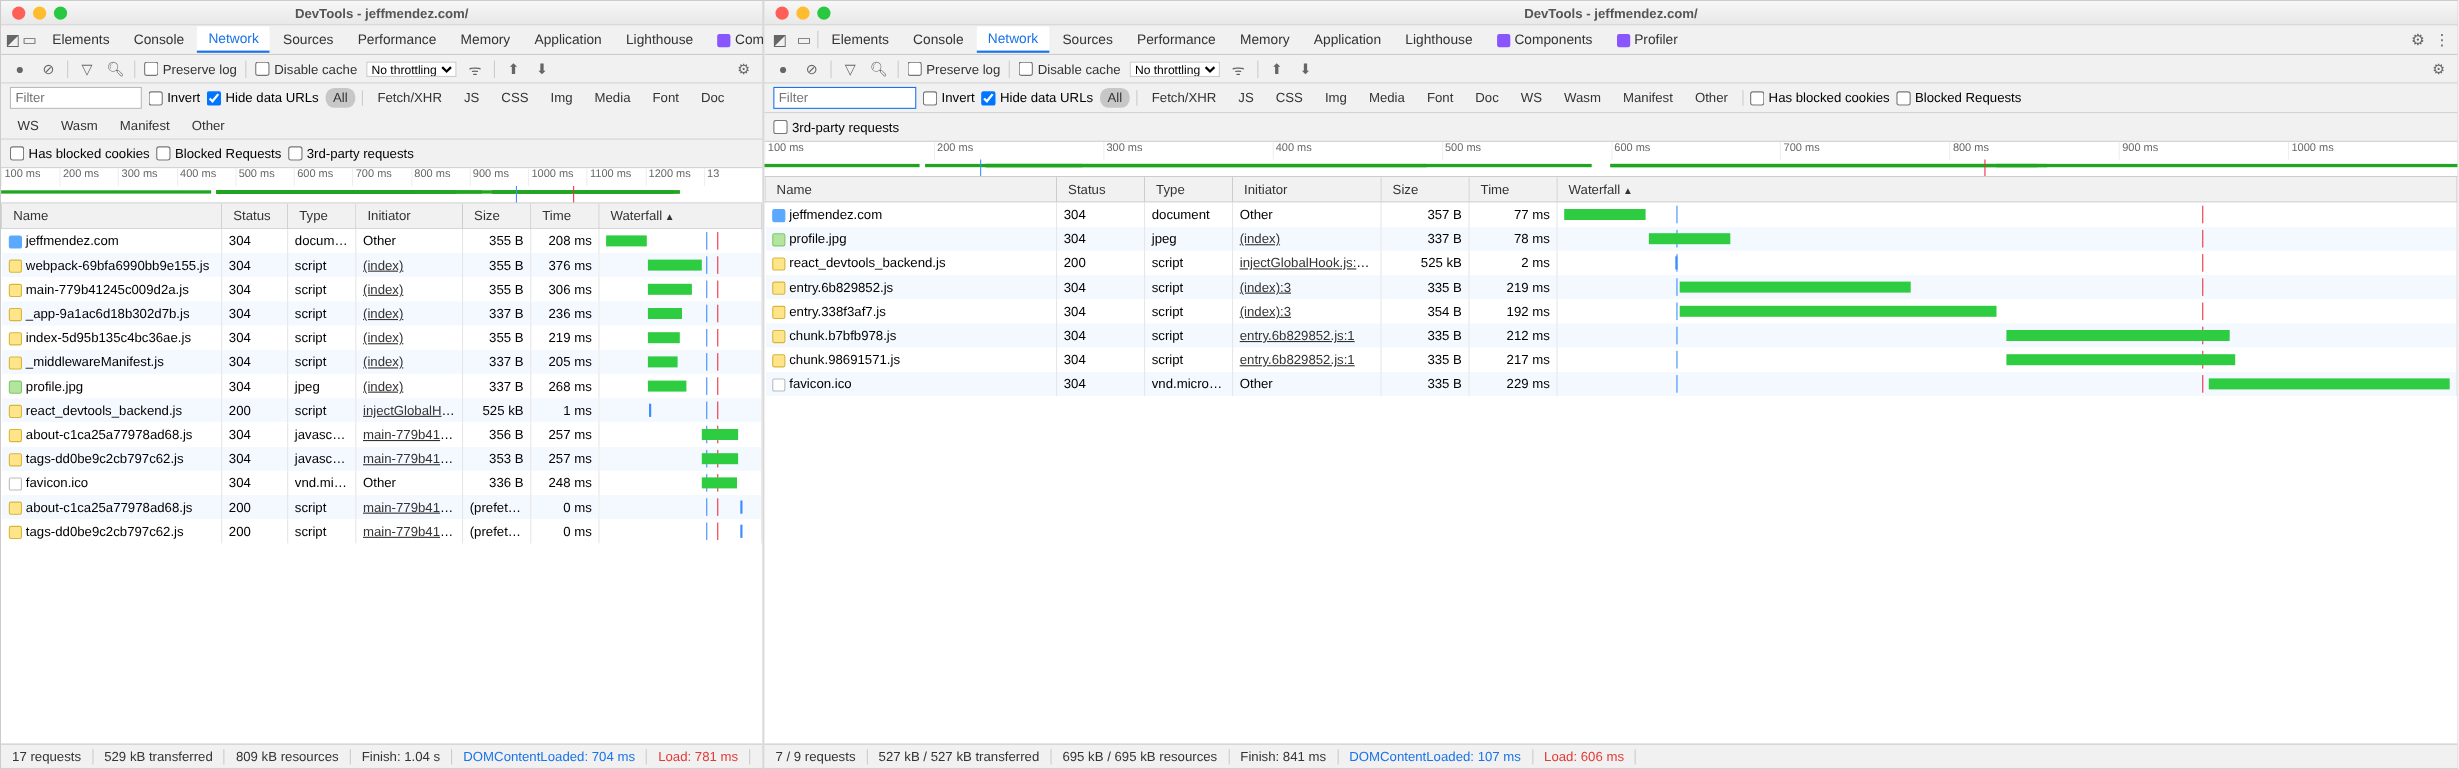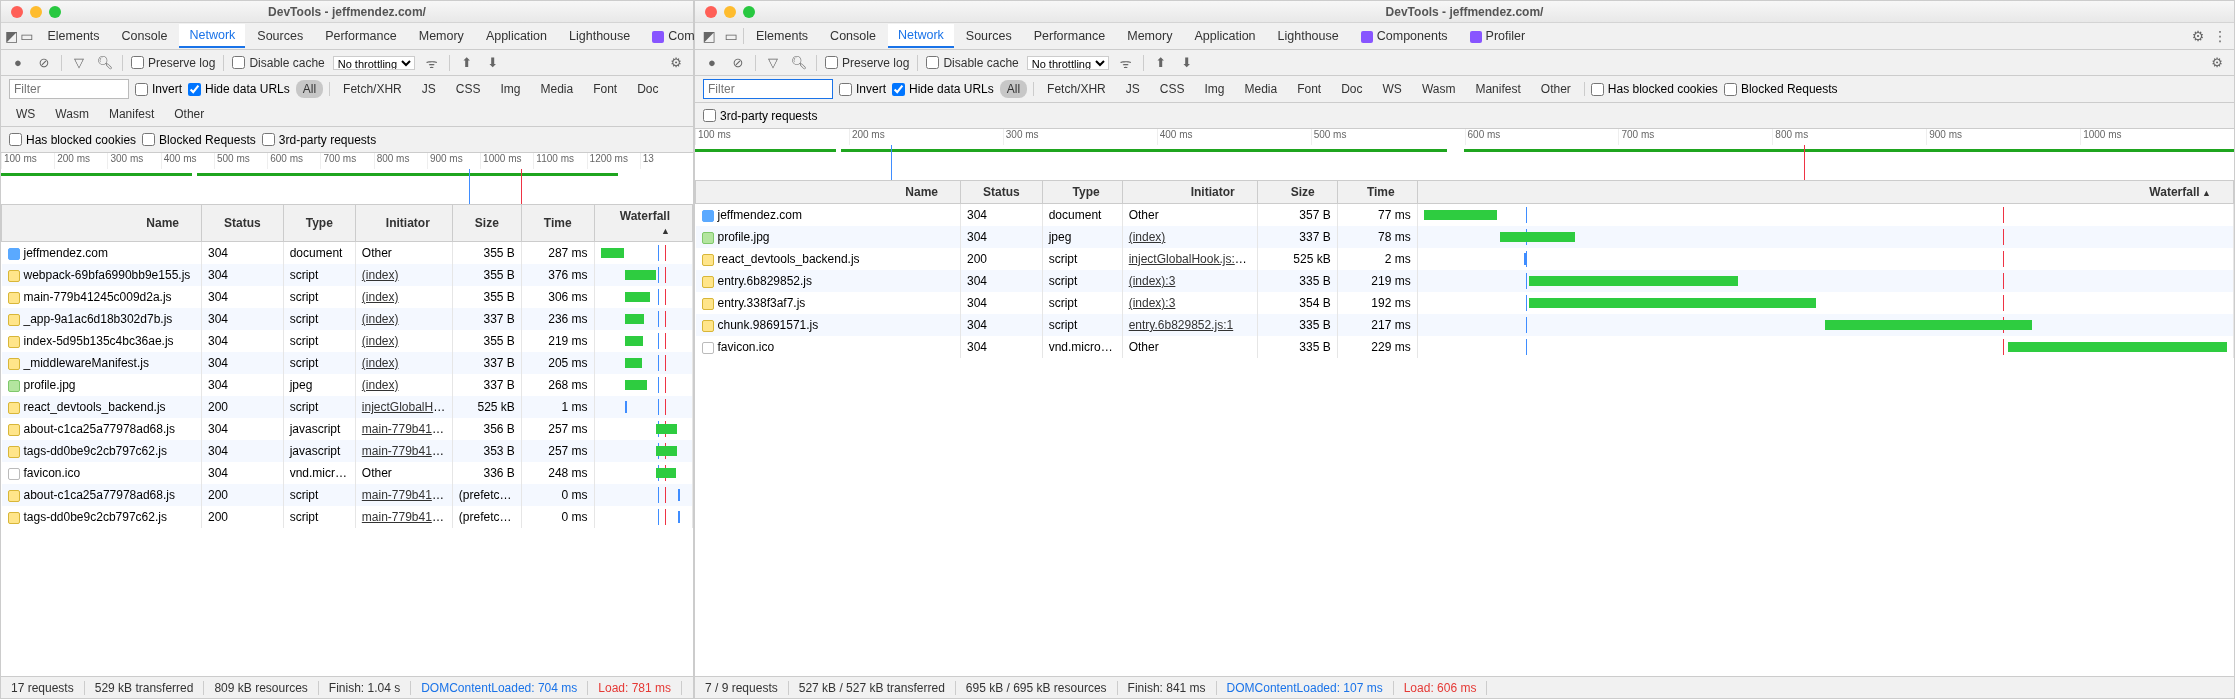--- a/index.html
+++ b/index.html
@@ -34,33 +34,33 @@
   select{font-size:11px; border:1px solid #ccc; background:#fff; height:14px;}
 
   
   .filterrow { min-height:26px; background:#f1f1f1; display:flex; flex-wrap:wrap; align-items:center; gap:6px; padding:3px 8px; border-bottom:1px solid #ccc; font-size:12px;}
   .filter-input{ border:1px solid #bbb; height:20px; font-size:12px; padding:0 4px;}
   .pill{ padding:2px 7px; border-radius:8px; cursor:pointer; color:#333;}
   .pill.active{ background:#c7c7c7; }
   .sep2{width:1px;height:14px;background:#ccc;}
 
   
-  .timeline { height:52px; background:#fff; border-bottom:1px solid #ccc; position:relative; }
+  .timeline { height:32px; background:#fff; border-bottom:1px solid #ccc; position:relative; }
   .ticks{display:flex;height:16px;font-size:10px;color:#666;}
   .ticks span{flex:1;border-left:1px solid #eee;padding-left:2px;white-space:nowrap;overflow:hidden;}
   .tl-body{position:absolute;top:16px;left:0;right:0;bottom:0;}
   .tl-green{position:absolute;top:4px;height:3px;background:#1fa51f;}
   .tl-v{position:absolute;top:0;bottom:0;width:1px;}
   .tl-v.blue{background:#3f8dff;}
   .tl-v.red{background:#e34;}
 
   
   .tablewrap{flex:1;overflow:auto;background:#fff;}
   table{border-collapse:collapse;width:100%;font-size:12px;}
-  th{background:#f1f1f1;border:1px solid #ccc;border-top:none;text-align:right;padding:4px 22px;font-weight:700;color:#333;position:sticky;top:0;}
+  th{background:#f1f1f1;border:1px solid #ccc;border-top:none;text-align:left;padding:4px 10px;font-weight:400;color:#333;position:sticky;top:0;}
   th.sorted::after{content:" ▲";font-size:9px;}
   td{border-right:1px solid #e6e6e6;padding:3px 6px;white-space:nowrap;overflow:hidden;text-overflow:ellipsis;max-width:0;}
   tr:nth-child(odd) td{background:#fff;}
   tr:nth-child(even) td{background:#f4f8ff;}
   td.num{text-align:right;}
   .fileicon{display:inline-block;width:12px;height:12px;border:1px solid #bbb;border-radius:2px;margin-right:4px;vertical-align:middle;position:relative;}
   .fileicon.doc{background:#5aa9ff;border-color:#5aa9ff;}
   .fileicon.js{background:#ffe58a;border-color:#d8b638;}
   .fileicon.img{background:#b3e59f;border-color:#7fc86b;}
   .fileicon.other{background:#fff;}
@@ -231,21 +231,21 @@
         <th class="sorted">Waterfall</th>
       </tr>
         </thead>
       <tbody id="L-body">
           <tr>
             <td><span class="fileicon doc"></span>jeffmendez.com</td>
             <td>304</td>
             <td>document</td>
             <td>Other</td>
             <td class="num">355 B</td>
-            <td class="num">287 ms</td>
+            <td class="num">208 ms</td>
             <td>
               <div class="wf-cell">
                 <div class="wf-v blue" style="left: 67.6923%;"></div>
                 <div class="wf-v red" style="left: 75.0962%;"></div>
                 <div class="wf-bar" style="left: 0%; width: 27.5962%;"></div>
               </div>
             </td>
           </tr>
           <tr>
             <td><span class="fileicon js"></span>webpack-69bfa6990bb9e155.js</td>
@@ -653,20 +653,35 @@
             <td class="num">192 ms</td>
             <td>
               <div class="wf-cell">
                 <div class="wf-v blue" style="left: 12.7229%;"></div>
                 <div class="wf-v red" style="left: 72.0571%;"></div>
                 <div class="wf-bar" style="left: 13.0797%; width: 35.7907%;"></div>
               </div>
             </td>
           </tr>
           <tr>
+            <td><span class="fileicon js"></span>chunk.b7bfb978.js</td>
+            <td>304</td>
+            <td>script</td>
+            <td><span class="link">entry.6b829852.js:1</span></td>
+            <td class="num">335 B</td>
+            <td class="num">212 ms</td>
+            <td>
+              <div class="wf-cell">
+                <div class="wf-v blue" style="left: 12.7229%;"></div>
+                <div class="wf-v red" style="left: 72.0571%;"></div>
+                <div class="wf-bar" style="left: 49.9405%; width: 25.2081%;"></div>
+              </div>
+            </td>
+          </tr>
+          <tr>
             <td><span class="fileicon js"></span>chunk.98691571.js</td>
             <td>304</td>
             <td>script</td>
             <td><span class="link">entry.6b829852.js:1</span></td>
             <td class="num">335 B</td>
             <td class="num">217 ms</td>
             <td>
               <div class="wf-cell">
                 <div class="wf-v blue" style="left: 12.7229%;"></div>
                 <div class="wf-v red" style="left: 72.0571%;"></div>

